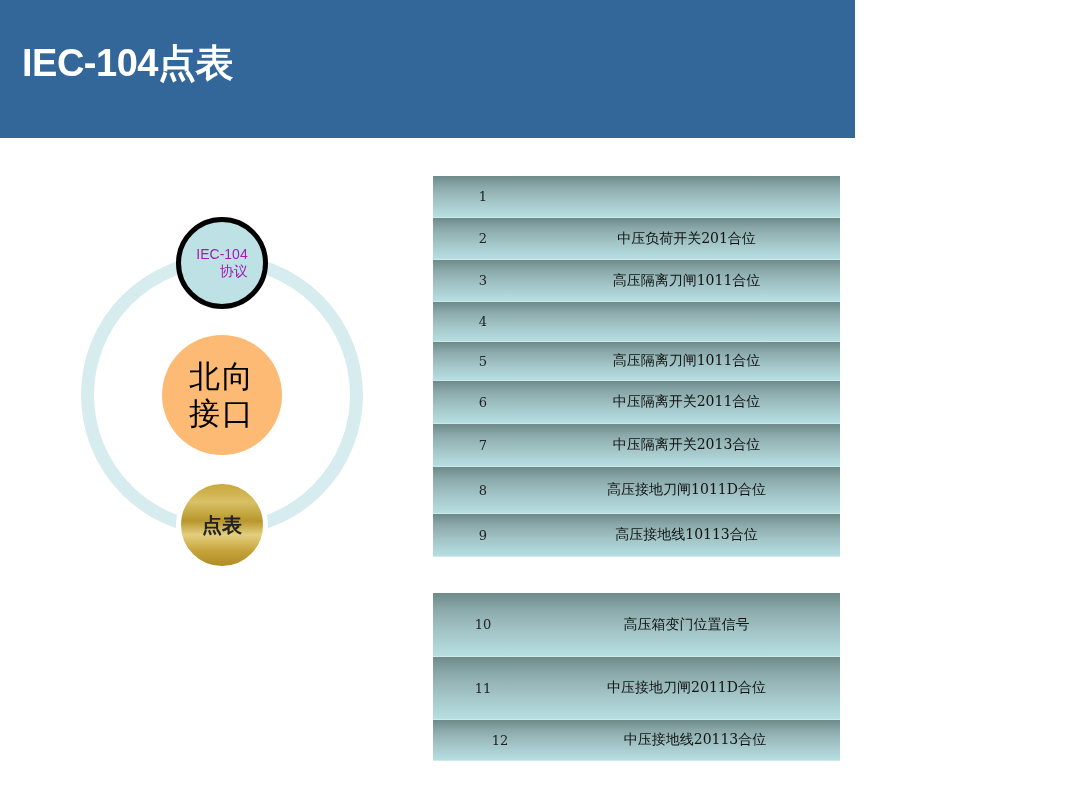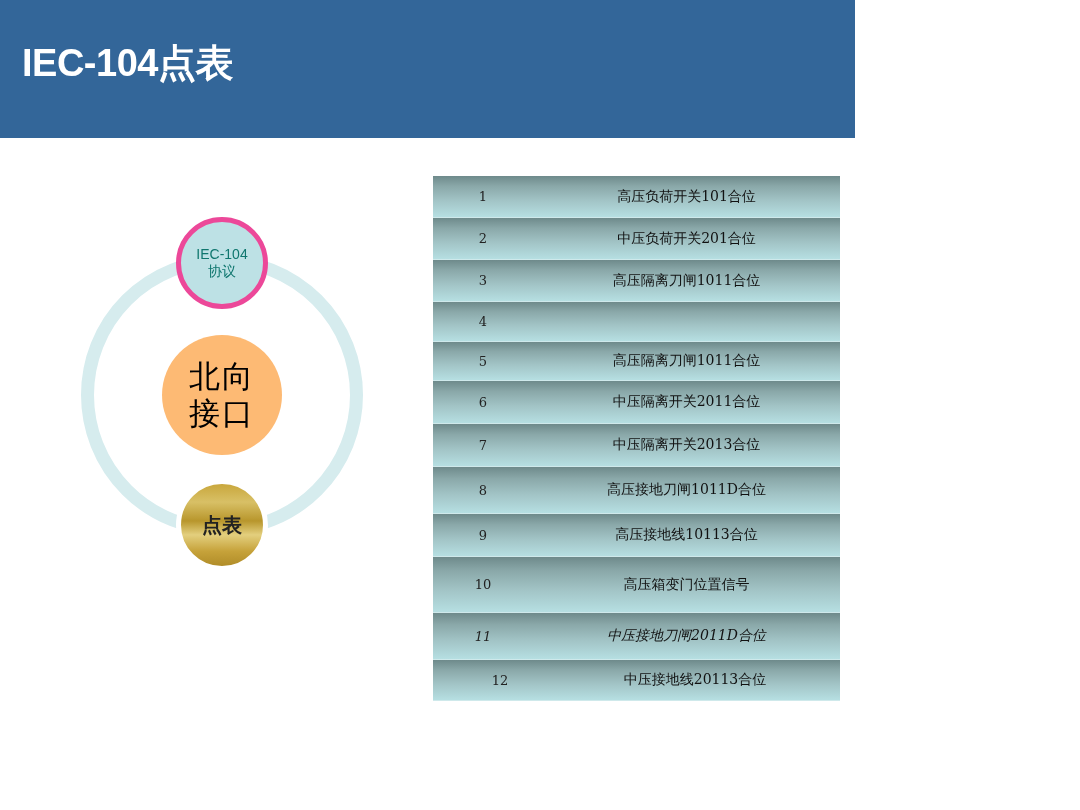--- a/index.html
+++ b/index.html
@@ -17,22 +17,22 @@
   .diagram { position: absolute; left: 0; top: 0; width: 440px; height: 810px; }
   .ring {
     position: absolute; left: 81px; top: 254px; width: 256px; height: 256px;
     border: 13px solid #d6ecee; border-radius: 50%;
   }
   .circle {
     position: absolute; border-radius: 50%; display: flex; align-items: center; justify-content: center;
     text-align: center; color: #111; box-sizing: border-box;
   }
   .node-top {
-    left: 176px; top: 217px; width: 92px; height: 92px; border: 5px solid #ec4899;
-    background: #bde1e5; font-size: 14px; line-height: 17px; font-family: "Liberation Sans", sans-serif; color: #0f766e;
+    left: 176px; top: 217px; width: 92px; height: 92px; border: 5px solid #000000;
+    background: #bde1e5; font-size: 14px; line-height: 17px; font-family: "Liberation Sans", sans-serif; color: #a21caf; text-align: right;
   }
   .node-center {
     left: 162px; top: 335px; width: 120px; height: 120px; background: #fdba74;
     font-size: 31px; line-height: 37px; color: #000; letter-spacing: 2px;
   }
   .node-bottom {
     left: 176px; top: 479px; width: 92px; height: 92px; border: 5px solid #ffffff;
     background: linear-gradient(180deg, #c9a73c 0%, #d8c066 22%, #b8962c 45%, #e3cf7e 62%, #c6a23a 82%, #b08c28 100%);
     font-size: 20px; font-weight: bold; color: #222;
   }
@@ -75,21 +75,20 @@
     </div>
   </div>
   <div class="circle node-bottom">
     <div>点表</div>
   </div>
 </div>
 
 <div class="table" id="point-table">
     <div class="row" style="height: 42px;">
       <div class="cell-num">1</div>
-      <div class="cell-name">高压负荷开关101合位</div>
     </div>
     <div class="row" style="height: 42px;">
       <div class="cell-num">2</div>
       <div class="cell-name">中压负荷开关201合位</div>
     </div>
     <div class="row" style="height: 42px;">
       <div class="cell-num">3</div>
       <div class="cell-name">高压隔离刀闸1011合位</div>
     </div>
     <div class="row" style="height: 40px;">
@@ -108,25 +107,25 @@
       <div class="cell-name">中压隔离开关2013合位</div>
     </div>
     <div class="row" style="height: 47px;">
       <div class="cell-num">8</div>
       <div class="cell-name">高压接地刀闸1011D合位</div>
     </div>
     <div class="row" style="height: 43px;">
       <div class="cell-num">9</div>
       <div class="cell-name">高压接地线10113合位</div>
     </div>
-    <div class="row" style="height: 56px;">
+    <div class="row" style="height: 64px; margin-top: 36px;">
       <div class="cell-num">10</div>
       <div class="cell-name">高压箱变门位置信号</div>
     </div>
-    <div class="row" style="height: 47px; font-style: italic;">
+    <div class="row" style="height: 63px;">
       <div class="cell-num">11</div>
       <div class="cell-name">中压接地刀闸2011D合位</div>
     </div>
     <div class="row" style="height: 41px; padding-left: 17px;">
       <div class="cell-num">12</div>
       <div class="cell-name">中压接地线20113合位</div>
     </div>
   </div>
 
 </body></html>

